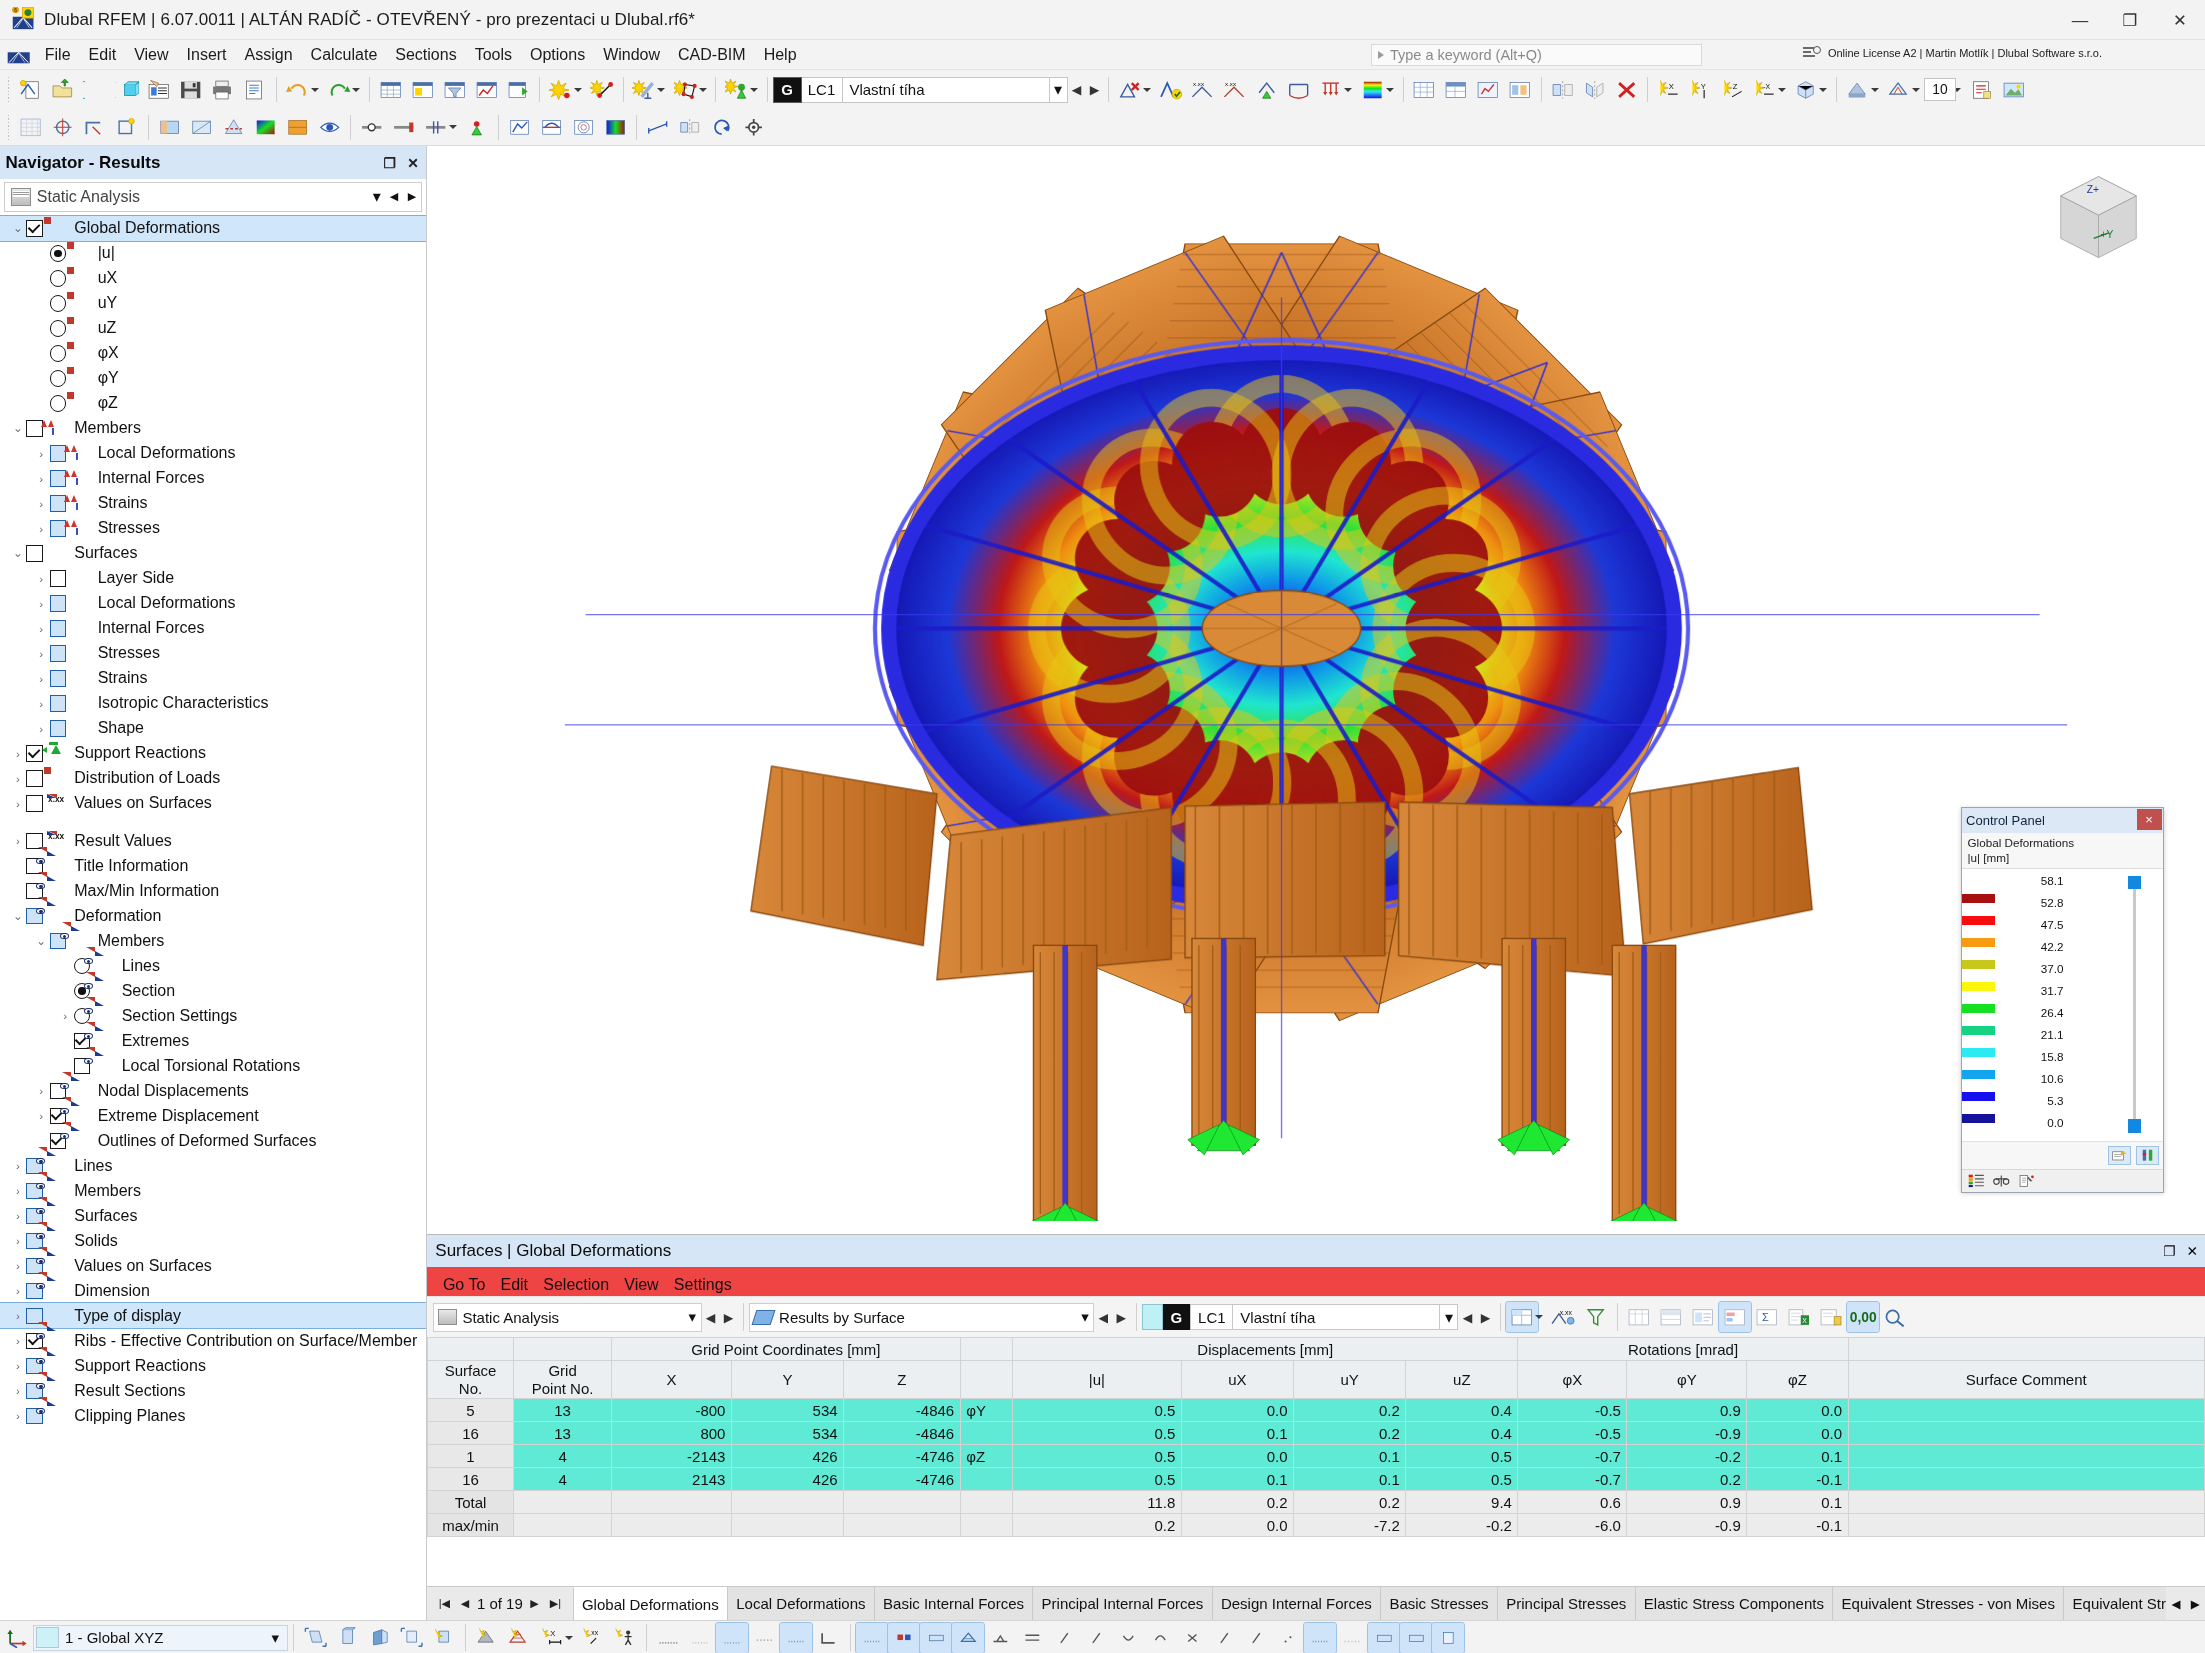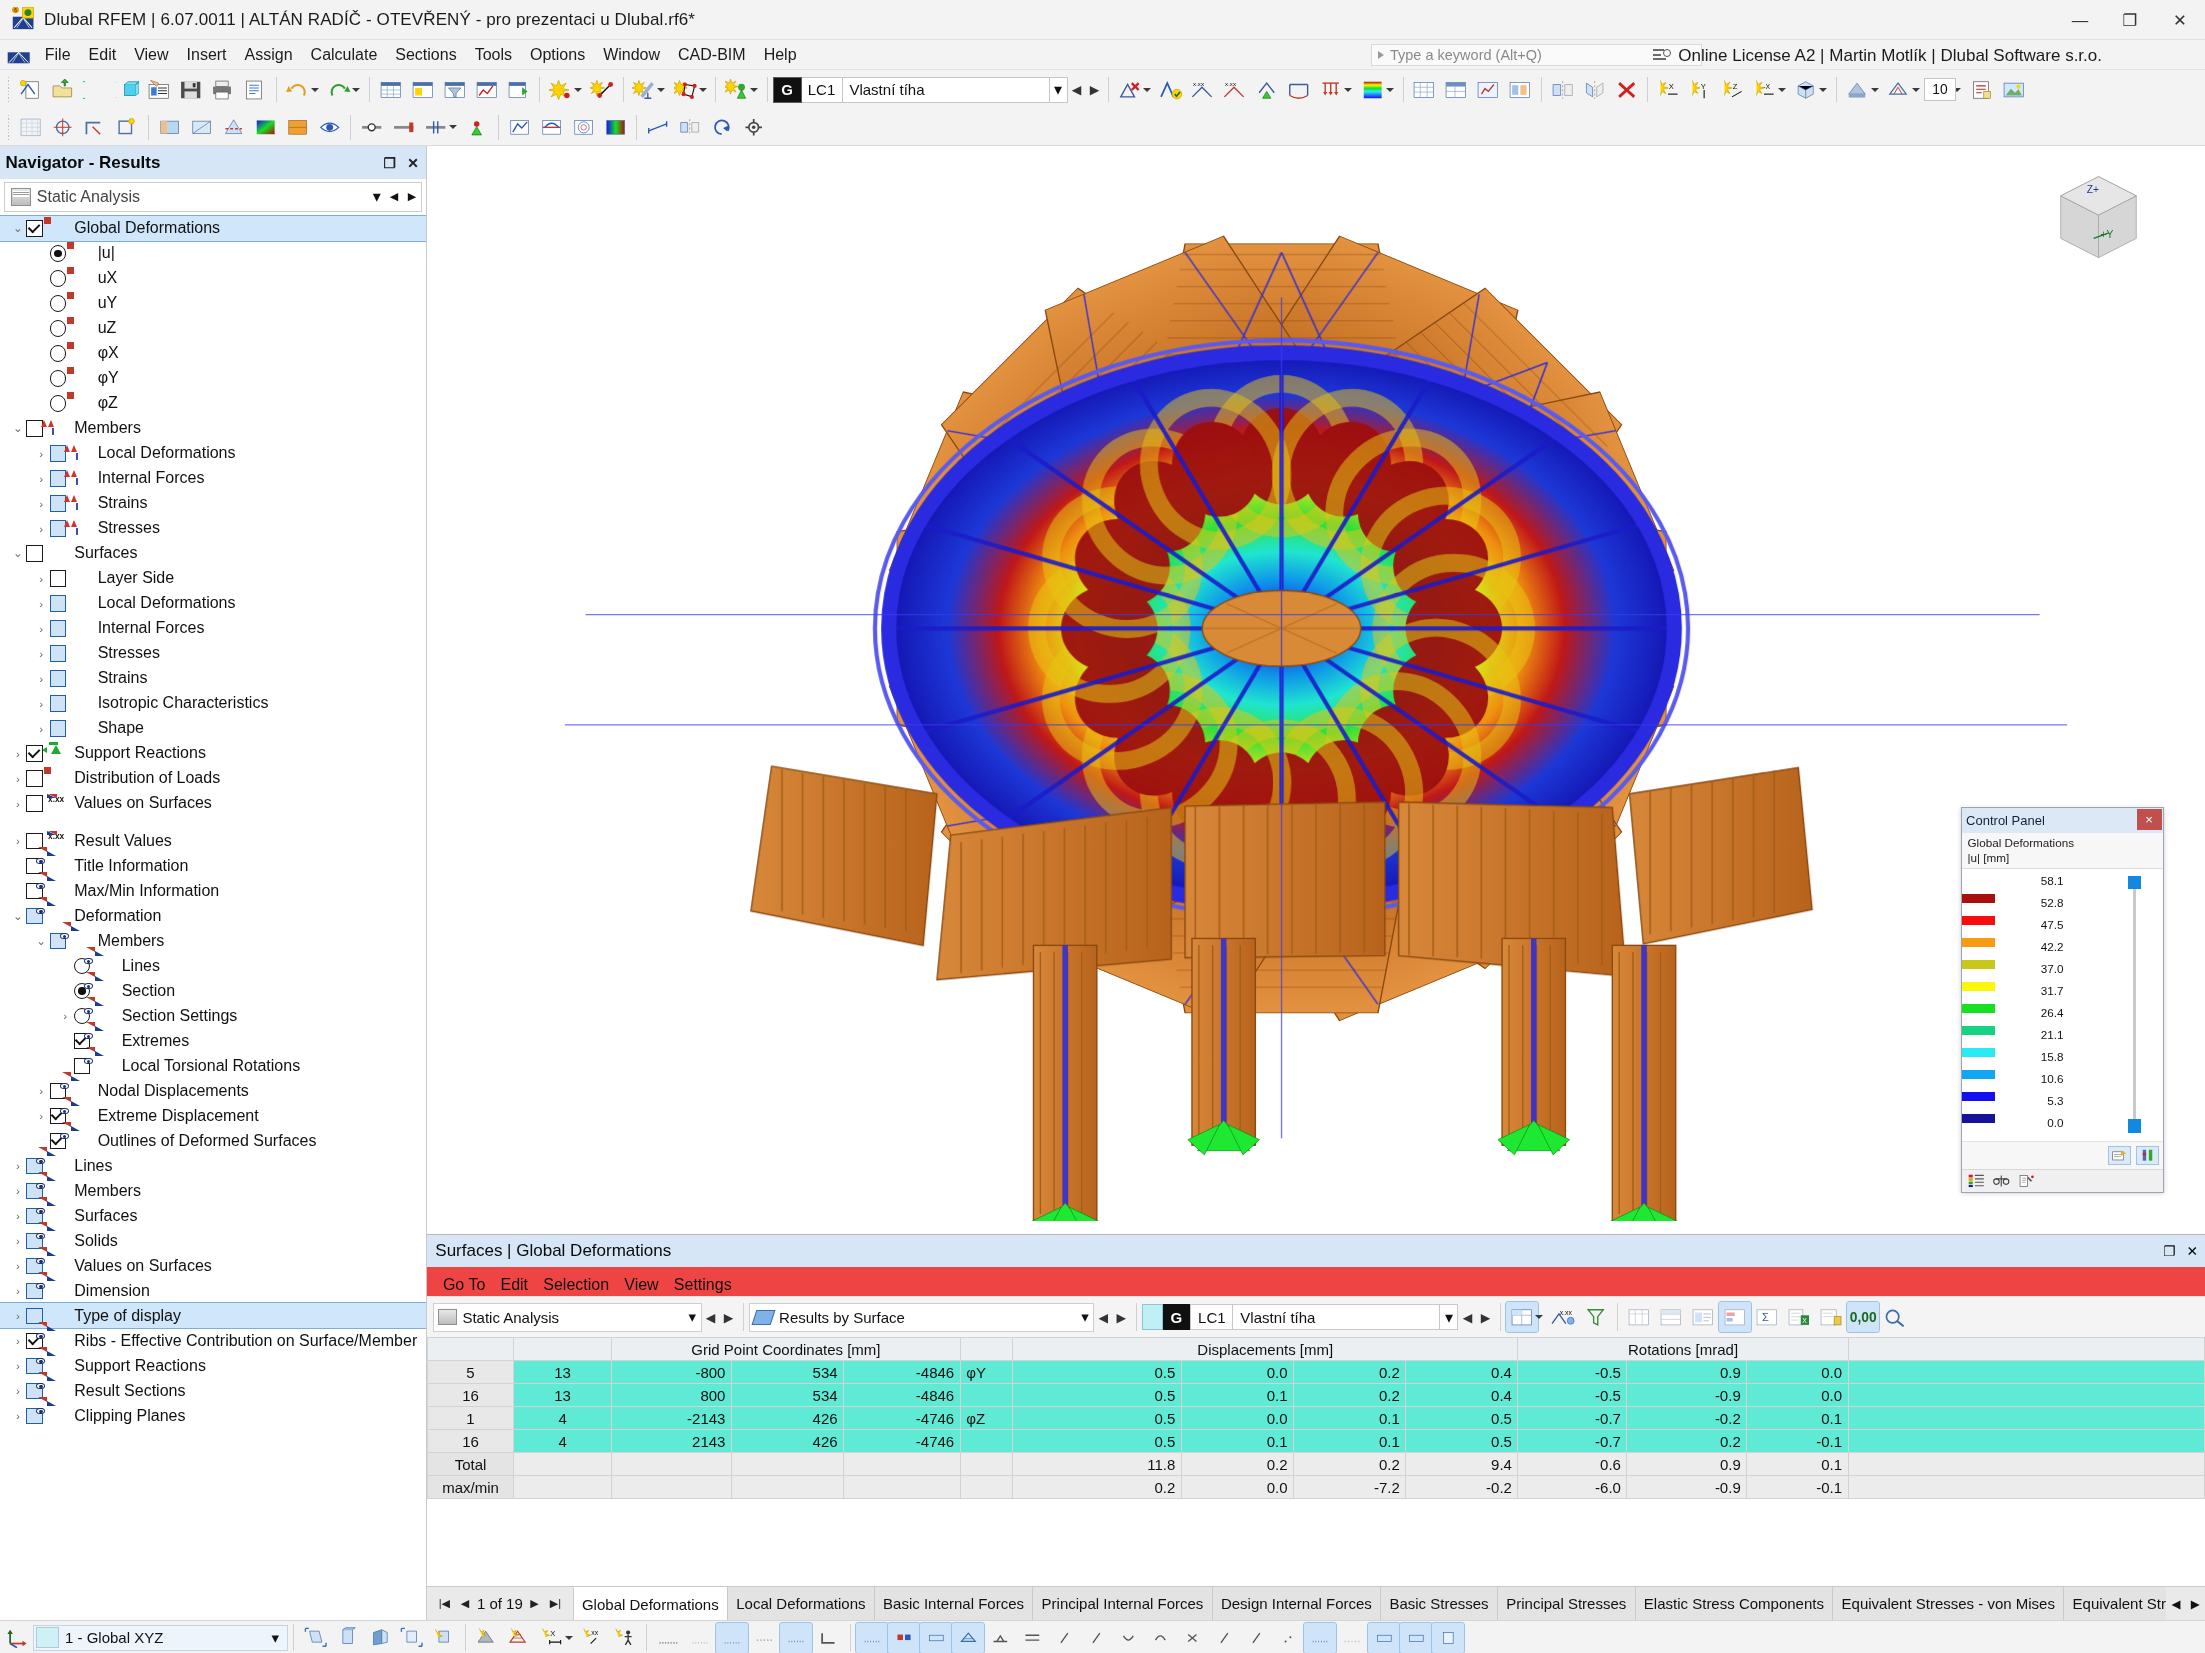--- a/index.html
+++ b/index.html
@@ -32,21 +32,21 @@
   .menu-item { padding:3.4px 9px; font-size:16px; color:#1b1b1b; border-radius:1.4px; }
   .quicksearch {
     position:absolute; left:1371px; top:4.1px; width:331px; height:22px;
     background:#fafafa; border:0.7px solid #d9d9d9; display:flex; align-items:center;
     font-size:14.5px; color:#8a8a8a; padding-left:18px;
   }
   .quicksearch .tri { position:absolute; left:5.5px; top:6.2px; width:0;height:0;
      border-left:6.2px solid #9a9a9a; border-top:4.8px solid transparent; border-bottom:4.8px solid transparent;}
   .license {
     position:absolute; right:103px; top:5.5px; display:flex; align-items:center; gap:6.9px;
-    font-size:17px; color:#1b1b1b;
+    font-size:11px; color:#1b1b1b;
   }
   .lic-icon { width:18px; height:15px; position:relative; }
   .lic-icon i { position:absolute; left:0; height:2.1px; background:#6b6b6b; }
   .lic-icon i:nth-child(1){top:1.4px;width:11px}
   .lic-icon i:nth-child(2){top:5.5px;width:7.6px}
   .lic-icon i:nth-child(3){top:9.6px;width:12.4px}
   .lic-icon .mag{position:absolute;right:0;top:0.7px;width:8.3px;height:8.3px;border:1.7px solid #555;border-radius:50%}
 
   
   .toolbars { background:#f3f3f3; border-bottom:0.7px solid #dcdcdc; flex:0 0 auto; }
@@ -1701,20 +1701,36 @@
             </colgroup>
             <thead>
               <tr id="grouprow">
                   <th colspan="1"></th>
                   <th colspan="1"></th>
                   <th colspan="3">Grid Point Coordinates [mm]</th>
                   <th colspan="1"></th>
                   <th colspan="4">Displacements [mm]</th>
                   <th colspan="3">Rotations [mrad]</th>
                   <th colspan="1"></th>
+                </tr>
+              <tr id="headrow">
+                  <th style="line-height: 1.15;">Surface<br>No.</th>
+                  <th style="line-height: 1.15;">Grid<br>Point No.</th>
+                  <th>X</th>
+                  <th>Y</th>
+                  <th>Z</th>
+                  <th></th>
+                  <th>|u|</th>
+                  <th>uX</th>
+                  <th>uY</th>
+                  <th>uZ</th>
+                  <th>φX</th>
+                  <th>φY</th>
+                  <th>φZ</th>
+                  <th>Surface Comment</th>
                 </tr>
             </thead>
             <tbody id="tbody">
                 <tr>
                   <td class="idx">5</td>
                   <td class="c">13</td>
                   <td class="">-800</td>
                   <td class="">534</td>
                   <td class="">-4846</td>
                   <td class="l">φY</td>

